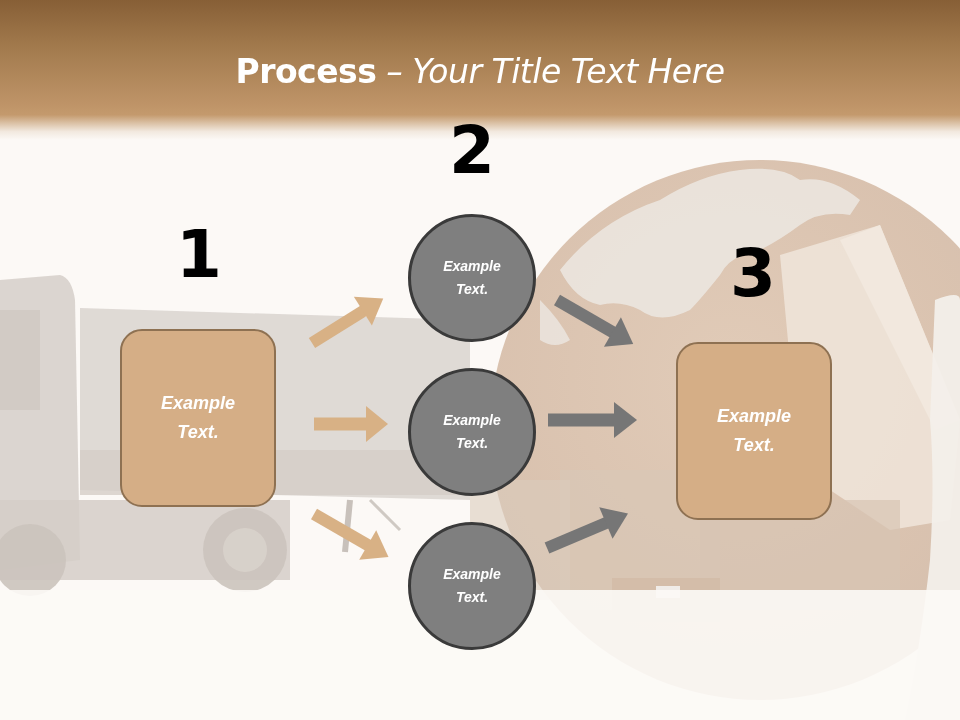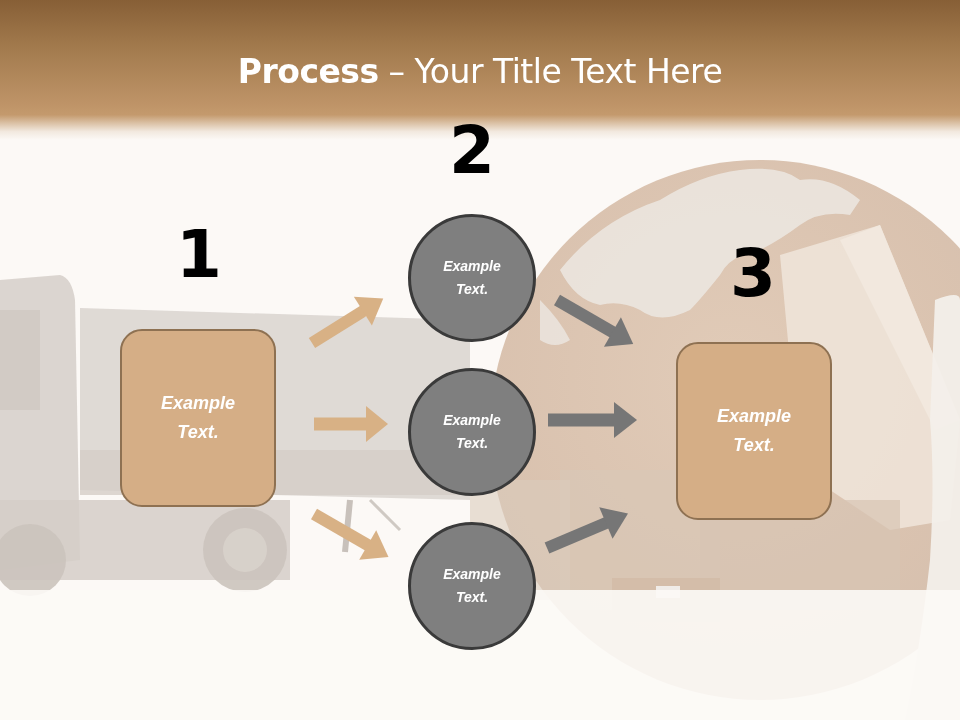--- a/index.html
+++ b/index.html
@@ -15,21 +15,21 @@
     .header {
       position: absolute; left: 0; top: 0; width: 960px; height: 140px;
       background: linear-gradient(to bottom, #875f36 0%, #a37b4e 35%, #bf9468 75%, #c49a6d 82%, #f2e9df 94%, #fcf9f6 100%);
     }
     .title {
       position: absolute; left: 0; top: 52px; width: 960px; text-align: center;
       color: #ffffff; font-size: 33px; letter-spacing: -0.5px;
       font-family: "DejaVu Sans", sans-serif;
     }
     .title .bold { font-weight: bold; margin-top: 35px; }
-    .title .normal { font-weight: normal; }
+    .title .normal { font-weight: normal; font-style: italic; }
 
     
     .bg-layer { position: absolute; left: 0; top: 0; width: 960px; height: 720px; }
 
     
     .step-num {
       position: absolute; font-weight: bold; color: #000; font-size: 66px; line-height: 1;
       font-family: "DejaVu Sans", sans-serif; text-align: center; width: 80px;
     }
 

